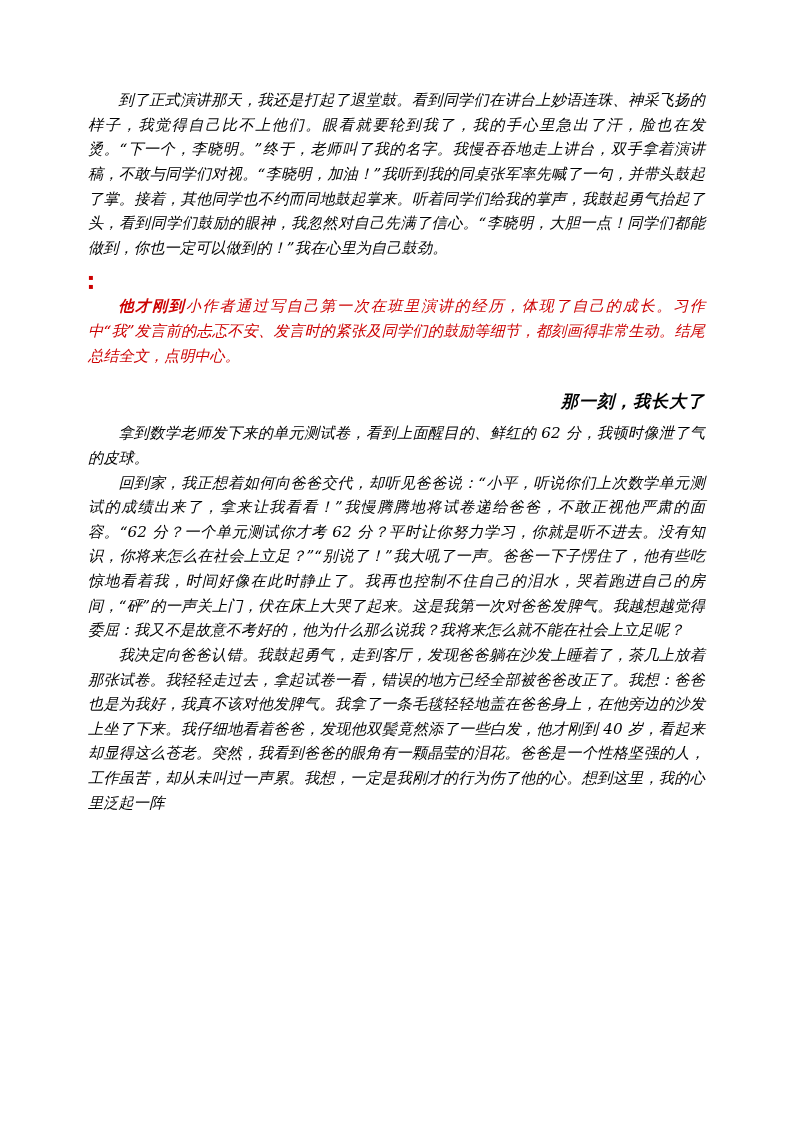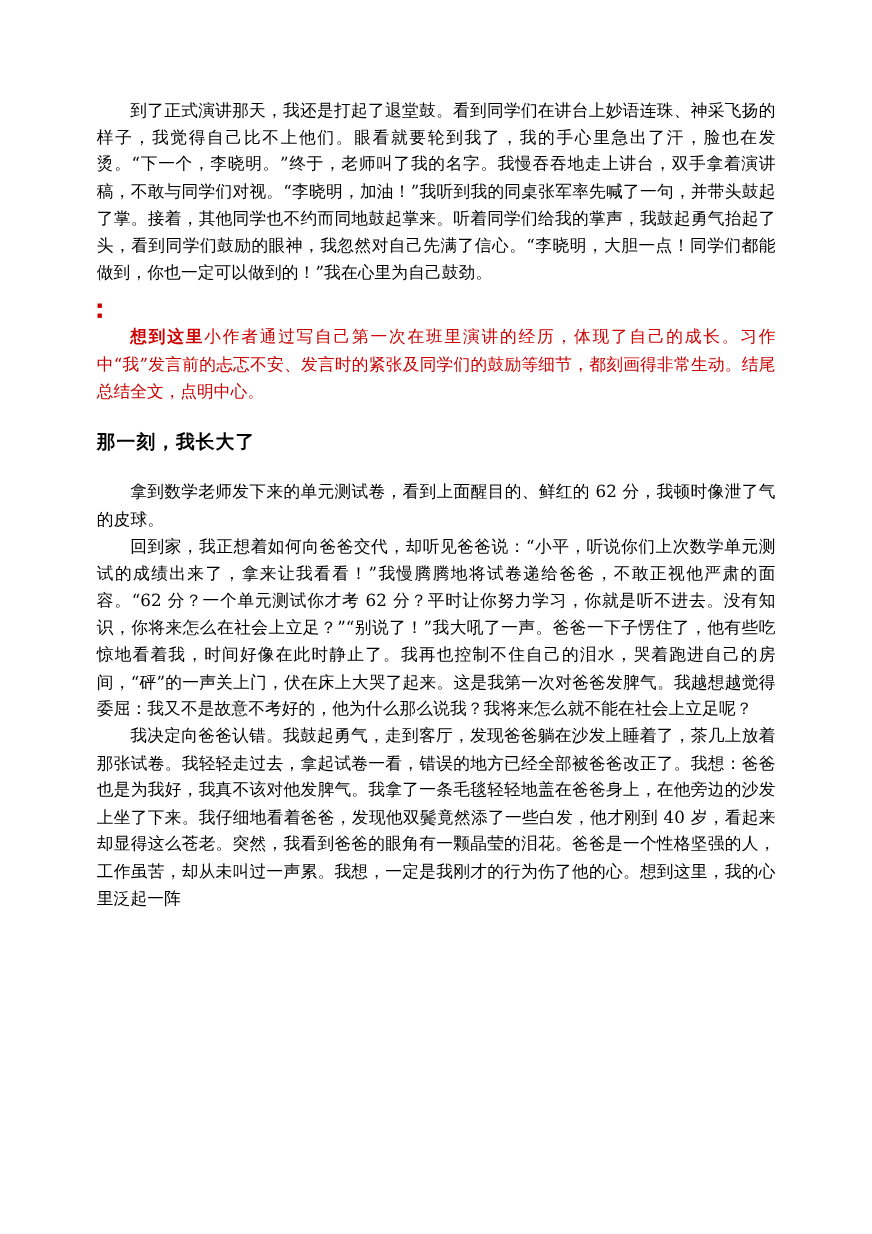--- a/index.html
+++ b/index.html
@@ -15,20 +15,21 @@
     position: relative;
     overflow: hidden;
   }
   .page {
     position: absolute;
     top: 0; left: 0;
     width: 793px;
     height: 1122px;
     box-sizing: border-box;
     padding: 88px 88px 40px 88px;
+    font-style: italic;
   }
   .doc-body {
     width: 617px;
   }
   p {
     margin: 0;
     font-size: 15.2px;
     line-height: 1.62;
     text-align: justify;
     text-justify: inter-ideograph;
@@ -63,40 +64,40 @@
     font-weight: bold;
   }
   .section-head {
     font-weight: bold;
     font-size: 16.5px;
     margin-top: 38px;
     margin-bottom: 4px;
     letter-spacing: 0.5px;
   }
   .essay-title {
-    text-align: left;
+    text-align: right;
     font-weight: bold;
     font-size: 17px;
     margin-top: 22px;
-    margin-bottom: 22px;
+    margin-bottom: 8px;
     letter-spacing: 1px;
   }
 </style>
 </head>
 <body>
 
 <div class="page">
   <div class="doc-body">
 
     <p class="indent">到了正式演讲那天，我还是打起了退堂鼓。看到同学们在讲台上妙语连珠、神采飞扬的样子，我觉得自己比不上他们。眼看就要轮到我了，我的手心里急出了汗，脸也在发烫。“下一个，李晓明。”终于，老师叫了我的名字。我慢吞吞地走上讲台，双手拿着演讲稿，不敢与同学们对视。“李晓明，加油！”我听到我的同桌张军率先喊了一句，并带头鼓起了掌。接着，其他同学也不约而同地鼓起掌来。听着同学们给我的掌声，我鼓起勇气抬起了头，看到同学们鼓励的眼神，我忽然对自己先满了信心。“李晓明，大胆一点！同学们都能做到，你也一定可以做到的！”我在心里为自己鼓劲。</p>
 
     <div class="comment-block">
       <div class="comment-marker">▪</div>
       <div class="comment-marker2">▪</div>
-      <div class="comment-text"><span class="label">想到这里</span><span>小作者通过写自己第一次在班里演讲的经历，体现了自己的成长。习作中“我”发言前的忐忑不安、发言时的紧张及同学们的鼓励等细节，都刻画得非常生动。结尾总结全文，点明中心。</span></div>
+      <div class="comment-text"><span class="label">他才刚到</span><span>小作者通过写自己第一次在班里演讲的经历，体现了自己的成长。习作中“我”发言前的忐忑不安、发言时的紧张及同学们的鼓励等细节，都刻画得非常生动。结尾总结全文，点明中心。</span></div>
     </div>
 
 
     <div class="essay-title">那一刻，我长大了</div>
 
     <p class="indent">拿到数学老师发下来的单元测试卷，看到上面醒目的、鲜红的 62 分，我顿时像泄了气的皮球。</p>
     <p class="indent">回到家，我正想着如何向爸爸交代，却听见爸爸说：“小平，听说你们上次数学单元测试的成绩出来了，拿来让我看看！”我慢腾腾地将试卷递给爸爸，不敢正视他严肃的面容。“62 分？一个单元测试你才考 62 分？平时让你努力学习，你就是听不进去。没有知识，你将来怎么在社会上立足？”“别说了！”我大吼了一声。爸爸一下子愣住了，他有些吃惊地看着我，时间好像在此时静止了。我再也控制不住自己的泪水，哭着跑进自己的房间，“砰”的一声关上门，伏在床上大哭了起来。这是我第一次对爸爸发脾气。我越想越觉得委屈：我又不是故意不考好的，他为什么那么说我？我将来怎么就不能在社会上立足呢？</p>
     <p class="indent">我决定向爸爸认错。我鼓起勇气，走到客厅，发现爸爸躺在沙发上睡着了，茶几上放着那张试卷。我轻轻走过去，拿起试卷一看，错误的地方已经全部被爸爸改正了。我想：爸爸也是为我好，我真不该对他发脾气。我拿了一条毛毯轻轻地盖在爸爸身上，在他旁边的沙发上坐了下来。我仔细地看着爸爸，发现他双鬓竟然添了一些白发，他才刚到 40 岁，看起来却显得这么苍老。突然，我看到爸爸的眼角有一颗晶莹的泪花。爸爸是一个性格坚强的人，工作虽苦，却从未叫过一声累。我想，一定是我刚才的行为伤了他的心。想到这里，我的心里泛起一阵</p>
 
   </div>

